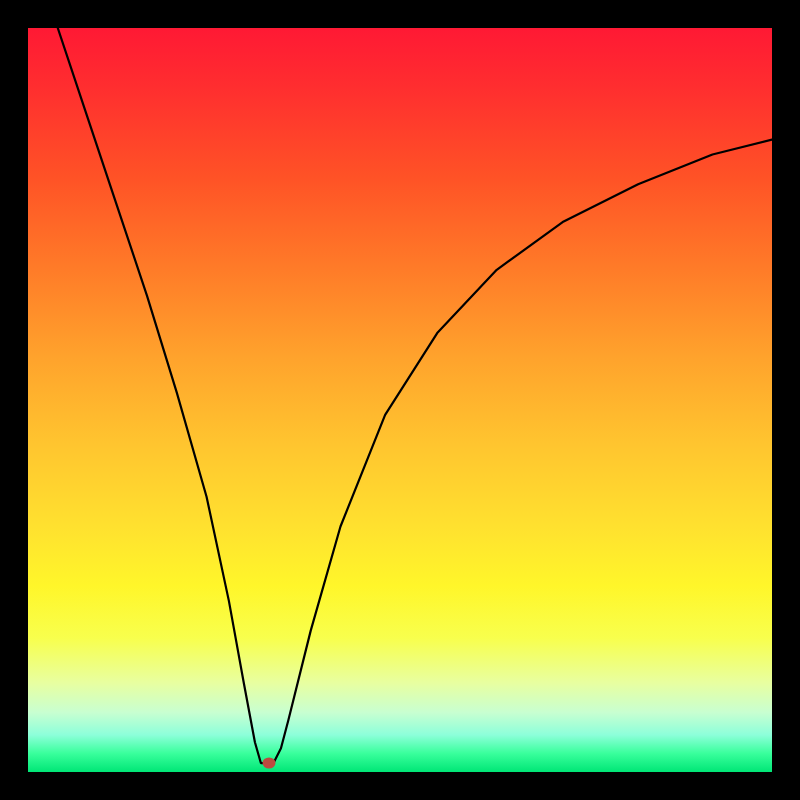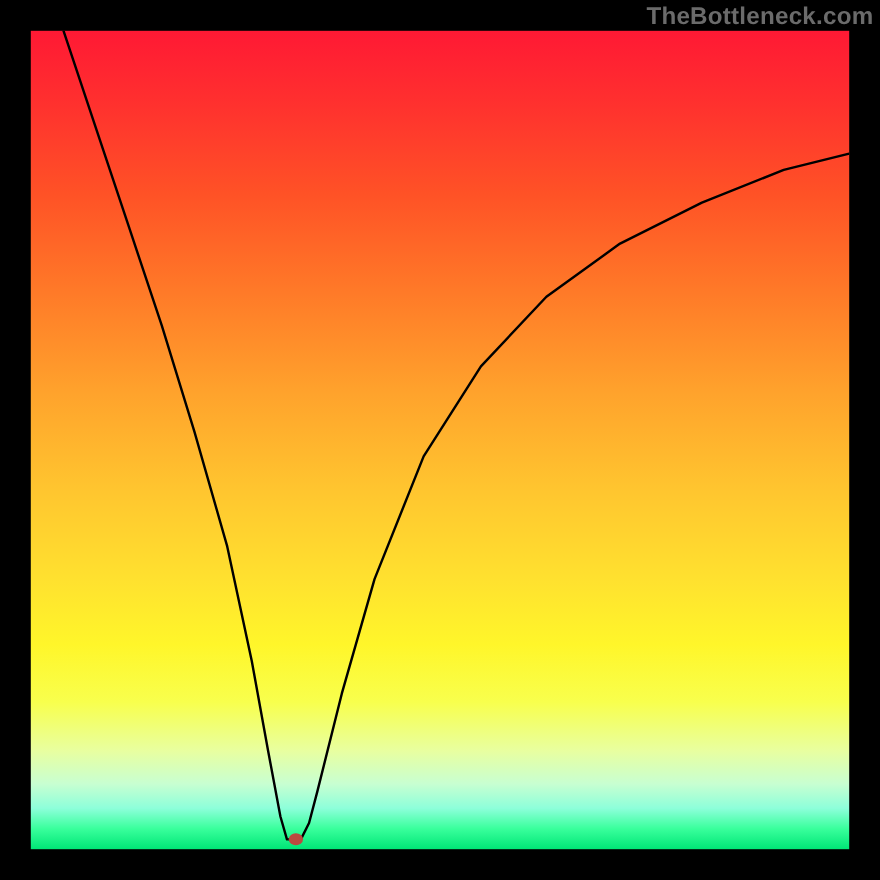--- a/index.html
+++ b/index.html
@@ -66,21 +66,20 @@
     height: 11px;
     background: #bc4a3f;
     border-radius: 50%;
     transform: translate(-50%, -50%);
   }
 </style>
 </head>
 <body>
 
 <div class="frame">
-  <div class="watermark">TheBottleneck.com</div>
 
   <div class="plot">
     <svg class="curve" viewBox="0 0 744 744" preserveAspectRatio="none">
       <path id="curve-path" fill="none" stroke="#000" stroke-width="2.2" stroke-linejoin="round" stroke-linecap="round" d="M29.76 0.00 L59.52 89.28 L89.28 178.56 L119.04 267.84 L148.80 364.56 L178.56 468.72 L200.88 572.88 L215.76 654.72 L226.92 714.24 L232.87 735.07 L245.52 735.07 L252.96 720.19 L260.40 691.92 L282.72 602.64 L312.48 498.48 L357.12 386.88 L409.20 305.04 L468.72 241.80 L535.68 193.44 L610.08 156.24 L684.48 126.48 L744.00 111.60"></path>
     </svg>
     <div id="marker" class="marker" style="left: 241.056px; top: 735.072px;"></div>
   </div>
 </div>
 
 </body></html>

